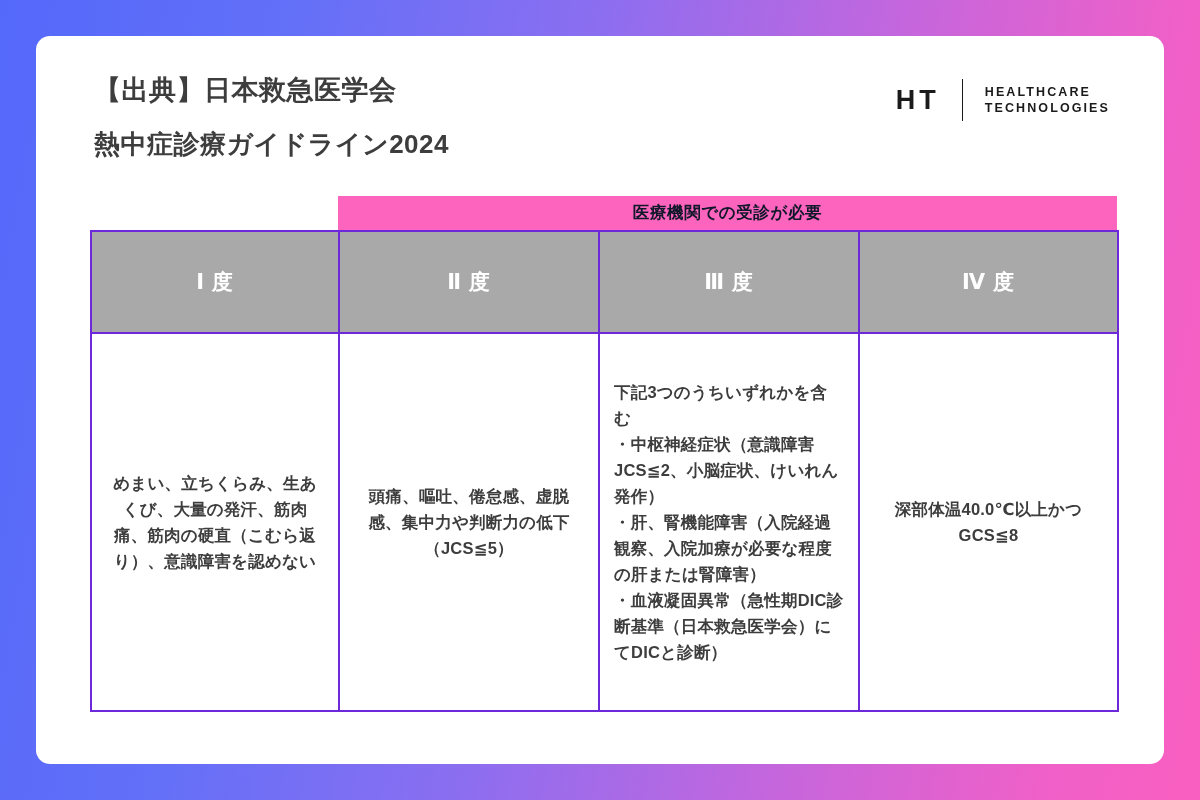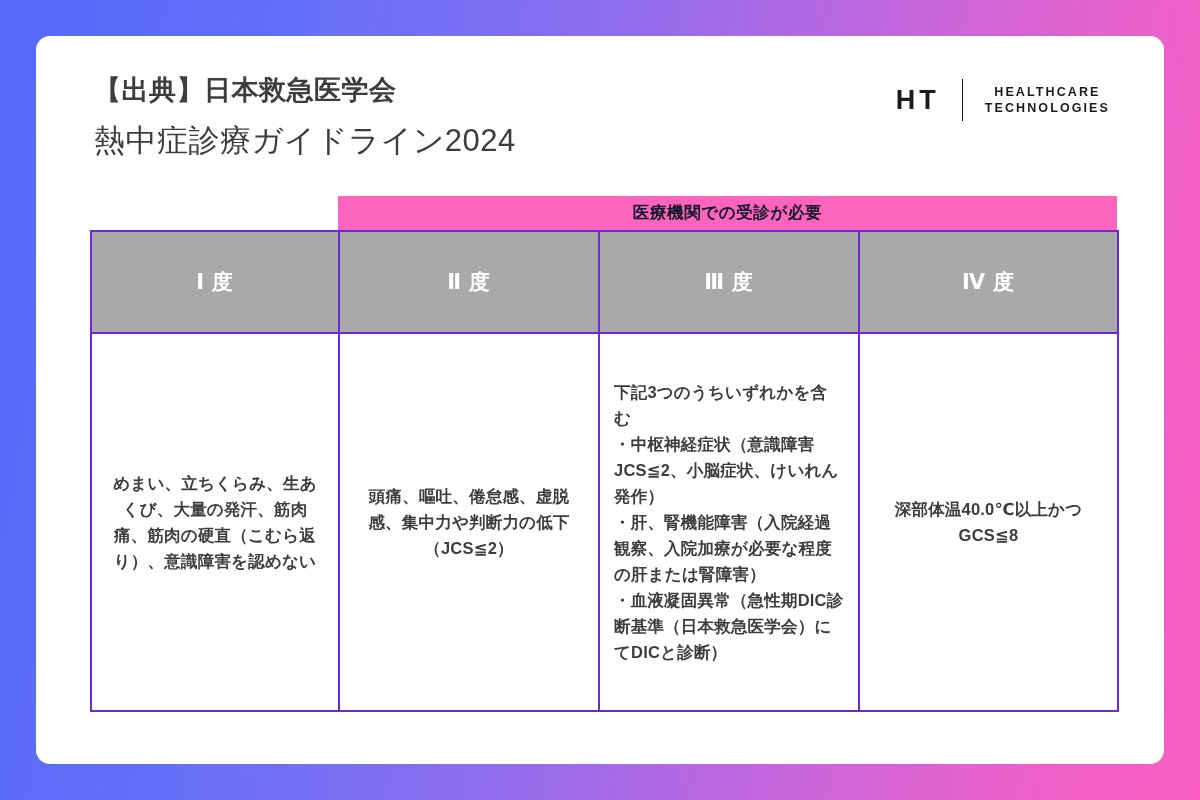--- a/index.html
+++ b/index.html
@@ -40,23 +40,23 @@
   .source-line {
     font-size: 27px;
     font-weight: 700;
     color: #3d3d3d;
     letter-spacing: 0.5px;
     line-height: 1.25;
     white-space: nowrap;
   }
 
   .doc-title {
-    margin-top: 14px;
-    font-size: 31px;
-    font-weight: 400;
+    margin-top: 20px;
+    font-size: 26px;
+    font-weight: 700;
     color: #3d3d3d;
     letter-spacing: 0.5px;
     line-height: 1.25;
     white-space: nowrap;
   }
 
   .logo {
     position: absolute;
     right: 54px;
     top: 43px;
@@ -75,21 +75,20 @@
   .logo-divider {
     width: 1px;
     height: 42px;
     background: #1a1a1a;
   }
 
   .logo-words {
     display: flex;
     flex-direction: column;
     gap: 4px;
-    text-align: center;
   }
 
   .logo-words span {
     font-size: 12.5px;
     font-weight: 700;
     letter-spacing: 2.1px;
     color: #1a1a1a;
     line-height: 1;
   }
 
@@ -206,21 +205,21 @@
           <th>Ⅳ 度</th>
         </tr>
       </thead>
       <tbody>
         <tr>
           <td>
             <div class="cell-text">めまい、立ちくらみ、生あくび、大量の発汗、筋肉痛、筋肉の硬直（こむら返り）、意識障害を認めない</div>
           </td>
           <td>
             <div class="cell-text">頭痛、嘔吐、倦怠感、虚脱感、集中力や判断力の低下
-（JCS≦2）</div>
+（JCS≦5）</div>
           </td>
           <td>
             <div class="cell-text align-left">下記3つのうちいずれかを含む
 ・中枢神経症状（意識障害JCS≦2、小脳症状、けいれん発作）
 ・肝、腎機能障害（入院経過観察、入院加療が必要な程度の肝または腎障害）
 ・血液凝固異常（急性期DIC診断基準（日本救急医学会）にてDICと診断）</div>
           </td>
           <td>
             <div class="cell-text">深部体温40.0℃以上かつGCS≦8</div>
           </td>

